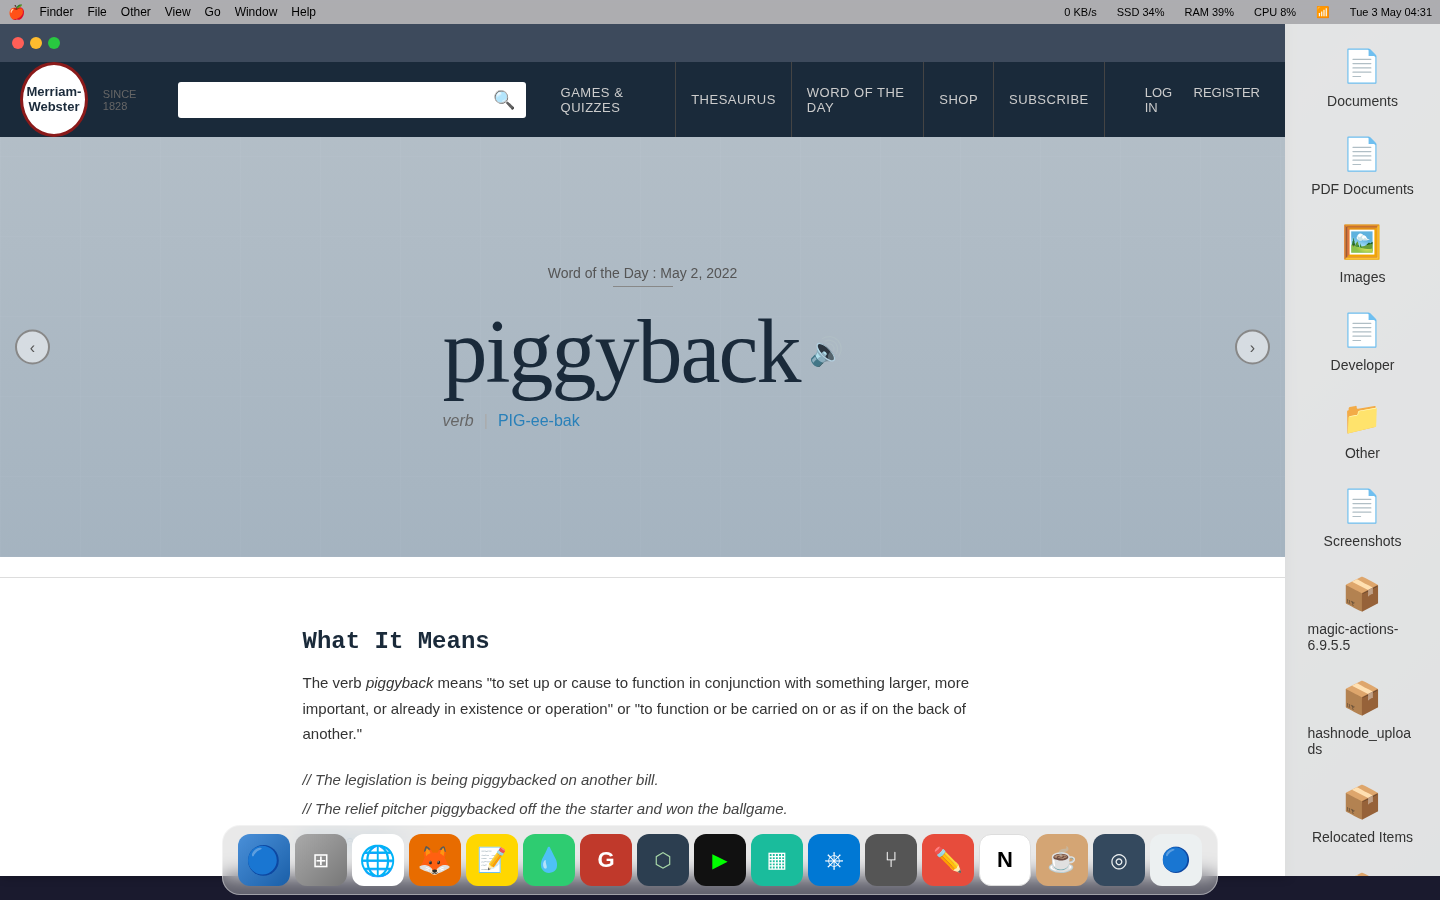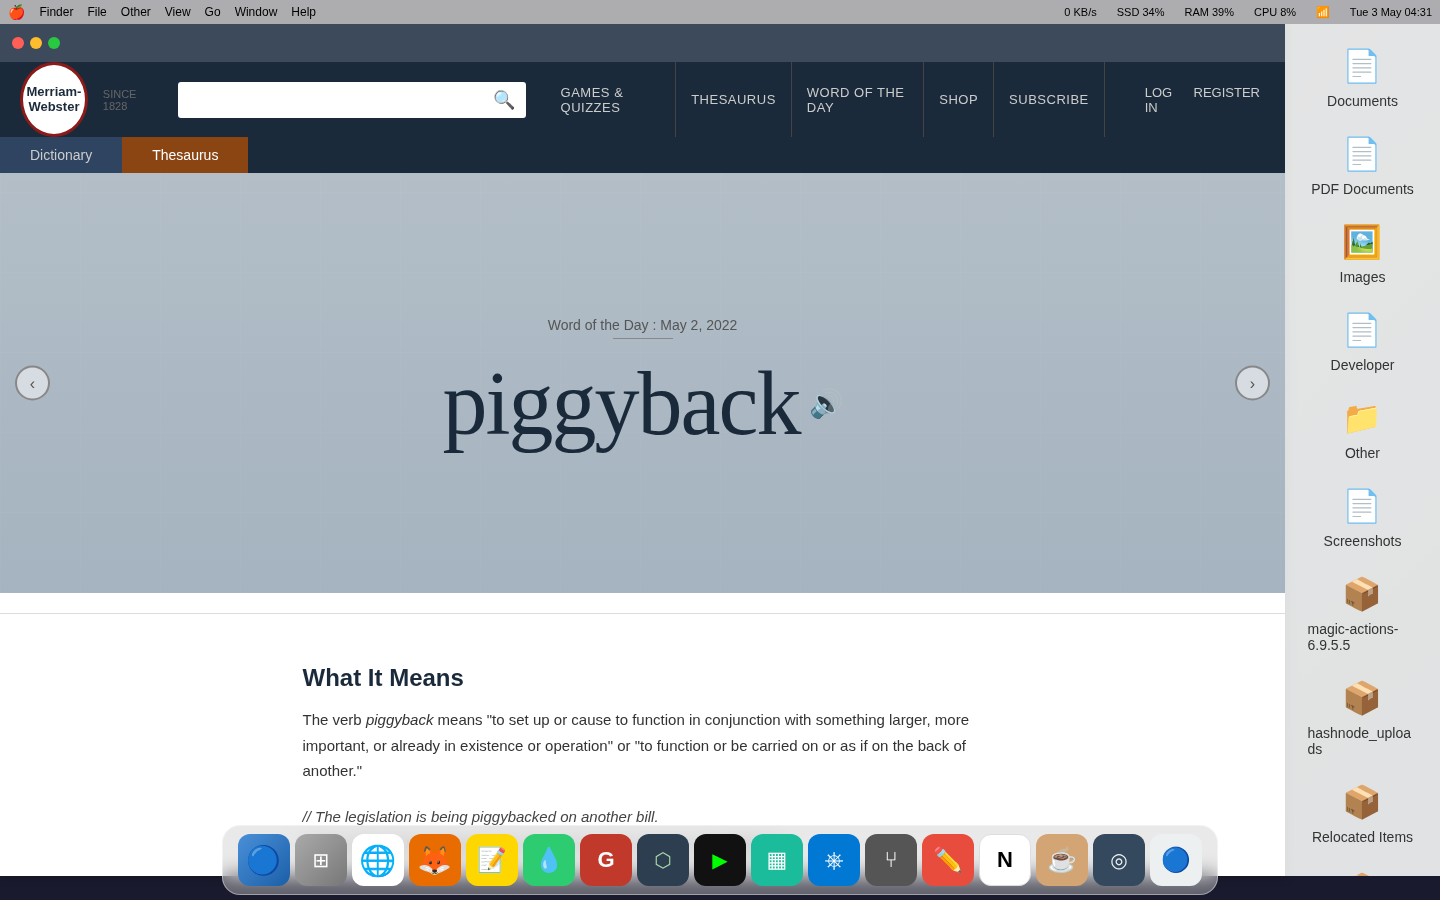--- a/index.html
+++ b/index.html
@@ -102,21 +102,21 @@
       position: absolute; top: 50%; transform: translateY(-50%);
       width: 35px; height: 35px; border-radius: 50%; border: 2px solid #888;
       background: rgba(255,255,255,0.5); display: flex; align-items: center; justify-content: center;
       font-size: 16px; color: #555; cursor: pointer; z-index: 3;
     }
     .prev-btn { left: 15px; }
     .next-btn { right: 15px; }
 
     
     .word-content { padding: 30px 140px 30px 140px; max-width: 960px; margin: 0 auto; }
-    .section-title { font-size: 24px; font-weight: 700; color: #1a2a3a; margin-bottom: 15px; }
+    .section-title { font-size: 24px; font-weight: 700; color: #1a2a3a; margin-bottom: 15px; font-family: Liberation Mono, monospace; }
     .word-definition { font-size: 15px; color: #333; line-height: 1.7; margin-bottom: 20px; }
     .word-definition em { font-style: italic; }
     .example-sentence { font-size: 15px; color: #444; line-height: 1.7; margin-bottom: 4px; font-style: italic; }
     .see-entry { color: #2980b9; font-size: 15px; cursor: pointer; margin-top: 10px; display: block; }
     .hr-divider { border: none; border-top: 1px solid #ddd; margin: 20px 0; }
 
     
     .finder-sidebar {
       position: absolute; right: 0; top: 0; width: 155px; height: 852px;
       background: rgba(230,230,230,0.9); display: flex; flex-direction: column;
@@ -203,36 +203,37 @@
         <span class="nav-item">SHOP</span>
         <span class="nav-item">SUBSCRIBE</span>
       </div>
 
       <div class="auth-btns">
         <span class="auth-btn">LOG IN</span>
         <span class="auth-btn">REGISTER</span>
       </div>
     </div>
 
-    <div class="dict-tabs">
-      <div class="dict-tab dict-tab-dict">Dictionary</div>
-      <div class="dict-tab dict-tab-thes">Thesaurus</div>
-    </div>
 
     <div class="main-content">
 
       <div class="hero-section">
         <div class="hero-bg"></div>
         <div class="prev-btn">‹</div>
         <div class="hero-content">
           <div class="word-of-day-label">Word of the Day : May 2, 2022</div>
           <div class="word-of-day-divider"></div>
           <div class="hero-word">
             <span>piggyback</span>
             <span class="audio-icon">🔊</span>
+          </div>
+          <div class="hero-pronunciation">
+            <span class="hero-pos">verb</span>
+            <span class="hero-pron-sep">|</span>
+            <span class="hero-pron-text">PIG-ee-bak</span>
           </div>
         </div>
         <div class="next-btn">›</div>
       </div>
 
       <hr class="hr-divider">
 
       <div class="word-content">
         <div class="section-title">What It Means</div>
         <div class="word-definition">

